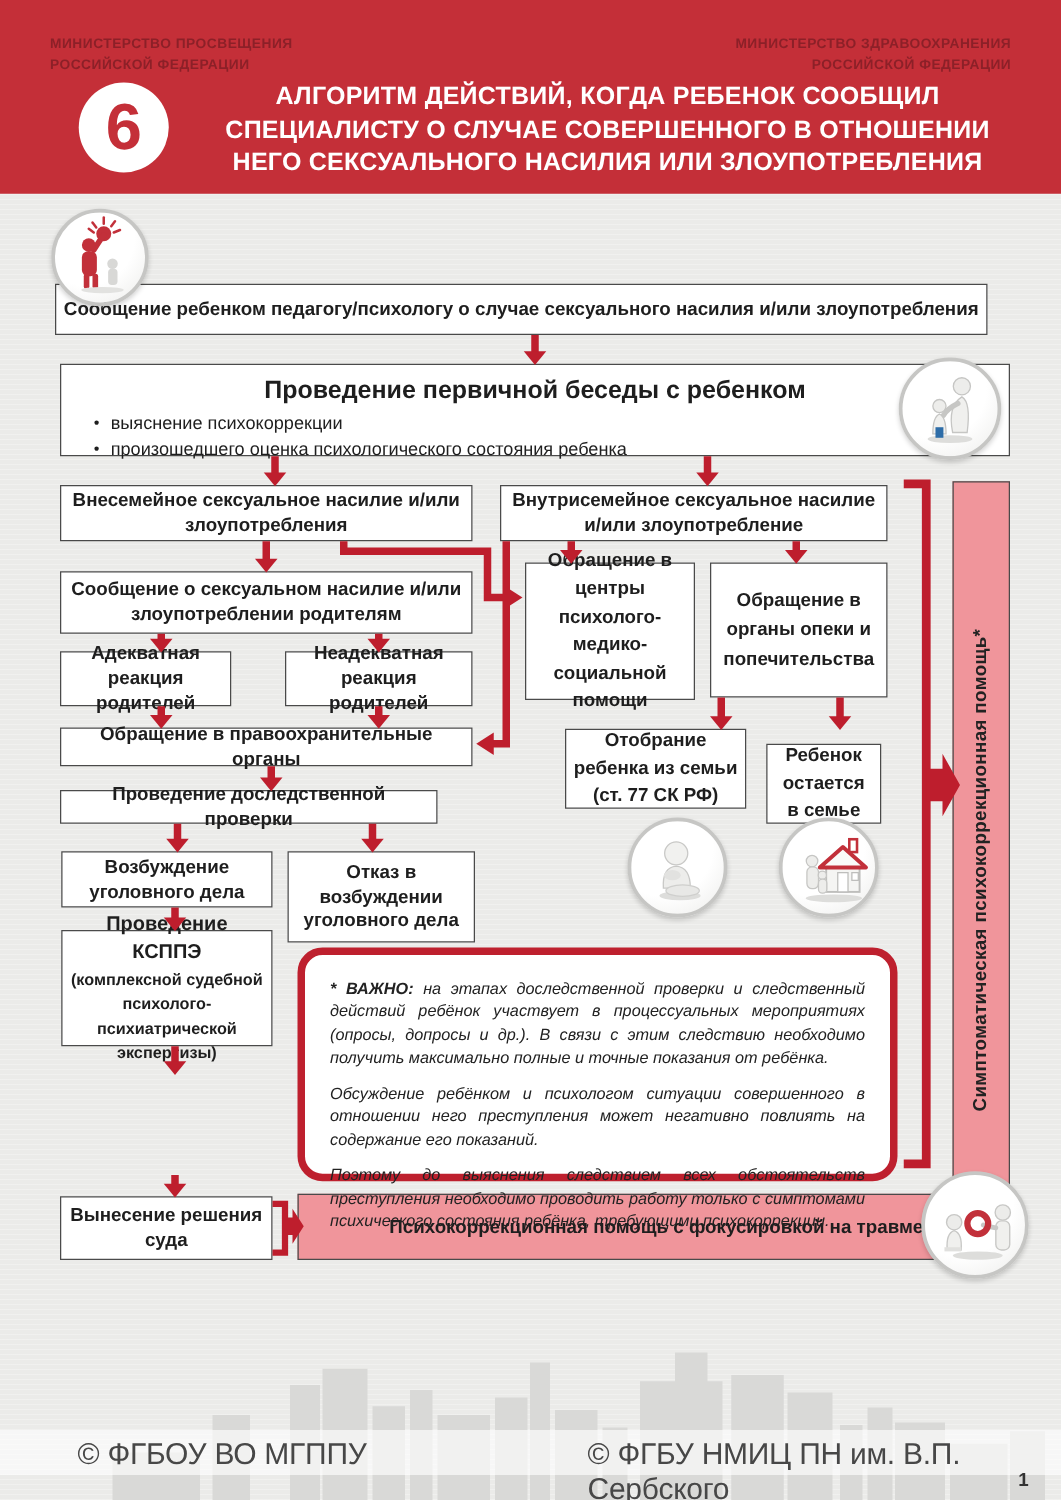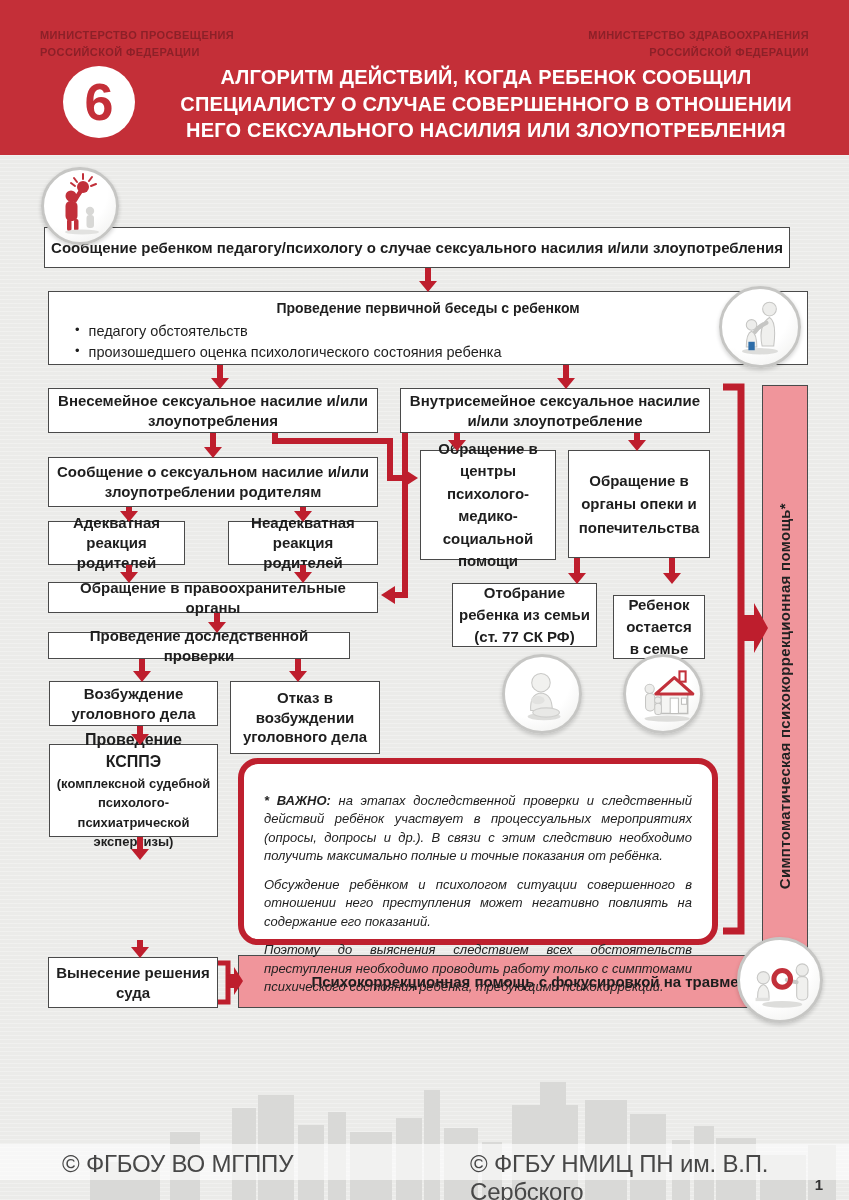--- a/index.html
+++ b/index.html
@@ -16,30 +16,30 @@
   .num-circle span{font-size:52px;font-weight:bold;color:#C42F38;line-height:1;}
   .title{position:absolute;left:148px;top:64px;width:676px;text-align:center;color:#fff;font-weight:bold;
          font-size:20px;line-height:1.33;letter-spacing:.2px;}
 
   
   .box{position:absolute;background:#fff;border:1.6px solid #4A4A4A;box-sizing:border-box;
        display:flex;align-items:center;justify-content:center;text-align:center;
        font-weight:bold;color:#1E1E1E;font-size:15px;line-height:1.32;padding:2px 6px;z-index:2;}
   .pinkbg{background:#F0959B;}
   .talk-box{flex-direction:column;align-items:stretch;justify-content:flex-start;padding:7px 12px 4px 12px;}
-  .talk-title{text-align:center;font-size:14px;margin-bottom:4px;}
+  .talk-title{text-align:center;font-size:20px;margin-bottom:4px;}
   .talk-bullet{display:flex;text-align:left;font-weight:normal;font-size:14.5px;line-height:1.45;padding-left:14px;}
   .talk-bullet::before{content:"•";margin-right:9px;font-size:13px;}
   .ksppe-sub{font-size:13px;line-height:1.5;display:block;margin-top:2px;}
   .vlabel{writing-mode:vertical-rl;transform:rotate(180deg);font-weight:bold;font-size:15px;color:#222;letter-spacing:.3px;}
 
   
   .important{position:absolute;left:238px;top:758px;width:480px;height:187px;background:#fff;
              border:6px solid #BE202E;border-radius:20px;box-sizing:border-box;z-index:2;
-             padding:28px 20px;font-style:italic;font-size:13px;line-height:1.42;color:#222;
+             padding:18px 20px;font-style:italic;font-size:13px;line-height:1.42;color:#222;
              text-align:justify;}
   .important p{margin:0 0 10px 0;}
   .important .lbl{font-weight:bold;}
 
   
   .circle-icon{position:absolute;border-radius:50%;background:radial-gradient(circle at 35% 28%,#ffffff 55%,#ececea);
                border:3px solid #C6C6C4;box-shadow:0 2px 4px rgba(0,0,0,.18);z-index:4;overflow:hidden;}
   .circle-icon svg{width:100%;height:100%;display:block;}
 
   
@@ -102,21 +102,21 @@
       <div>НЕГО СЕКСУАЛЬНОГО НАСИЛИЯ ИЛИ ЗЛОУПОТРЕБЛЕНИЯ</div>
     </div>
   </div>
 
   <div class="box" style="left:44px;top:227px;width:746px;height:41px;">
     <span>Сообщение ребенком педагогу/психологу о случае сексуального насилия и/или злоупотребления</span>
   </div>
 
   <div class="box talk-box" style="left:48px;top:291px;width:760px;height:74px;">
     <div class="talk-title">Проведение первичной беседы с ребенком</div>
-    <div class="talk-bullet">педагогу обстоятельств</div>
+    <div class="talk-bullet">выяснение психокоррекции</div>
     <div class="talk-bullet">произошедшего оценка психологического состояния ребенка</div>
   </div>
 
   <div class="box" style="left:48px;top:388px;width:330px;height:45px;">
     <span>Внесемейное сексуальное насилие и/или злоупотребления</span>
   </div>
   <div class="box" style="left:400px;top:388px;width:310px;height:45px;">
     <span>Внутрисемейное сексуальное насилие и/или злоупотребление</span>
   </div>
 

